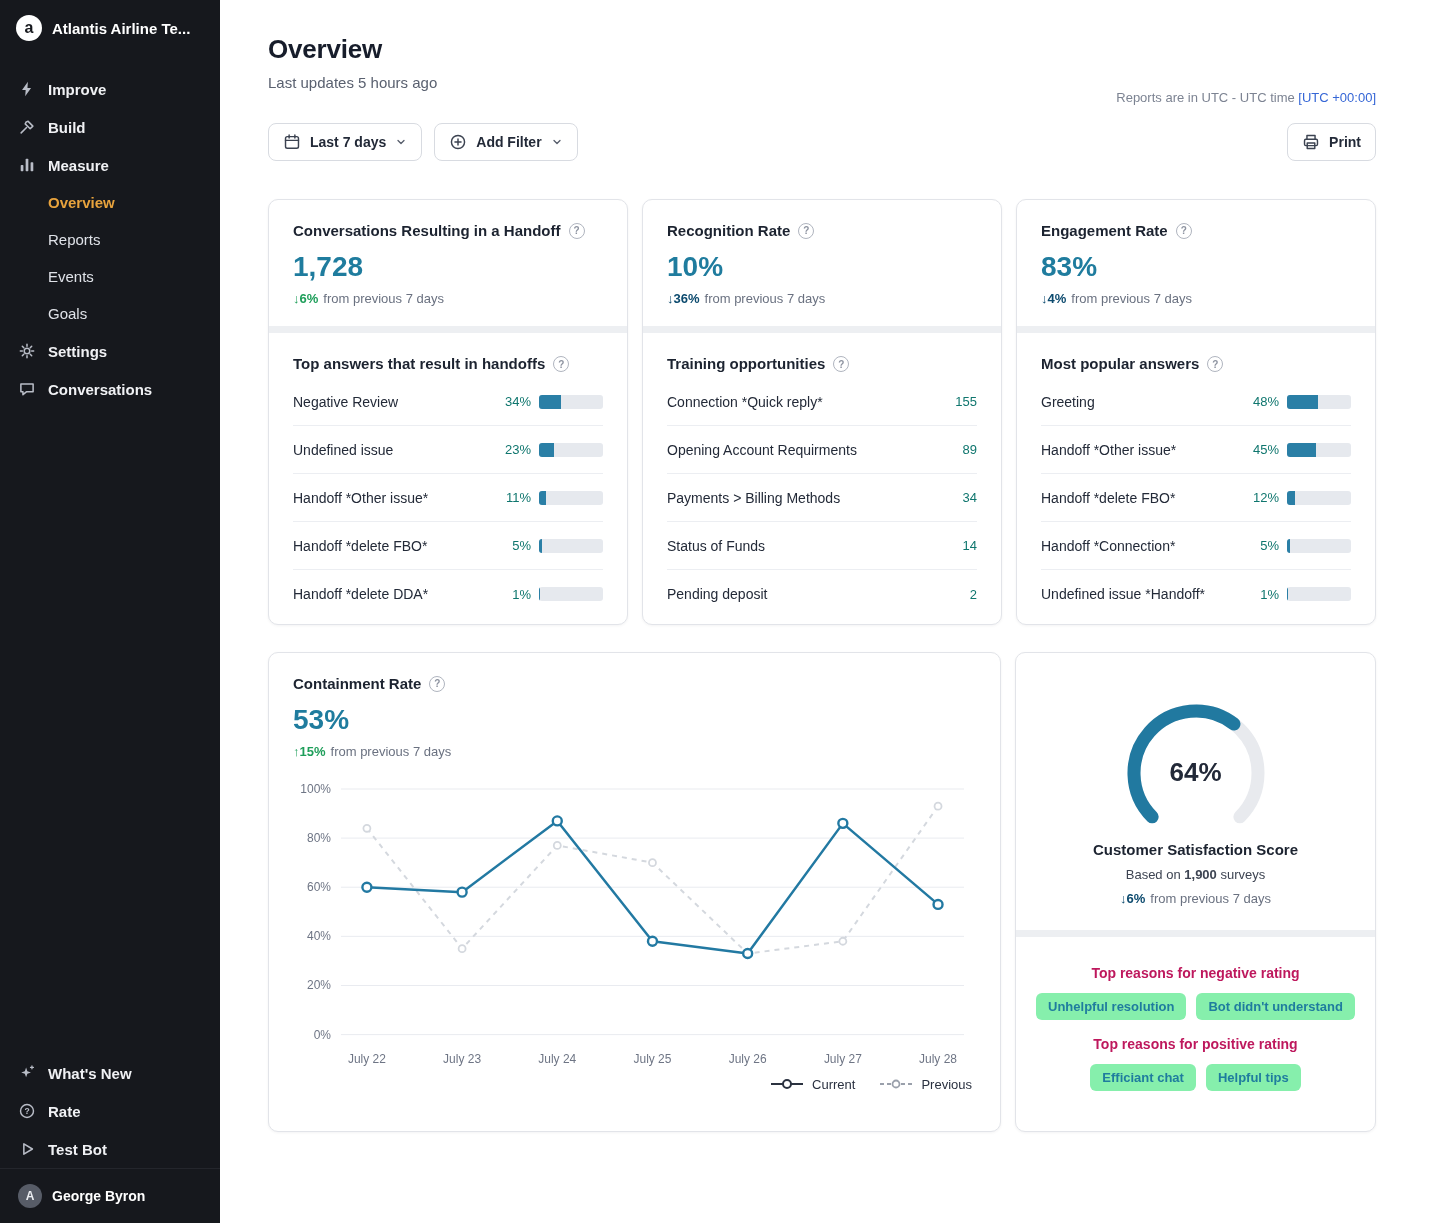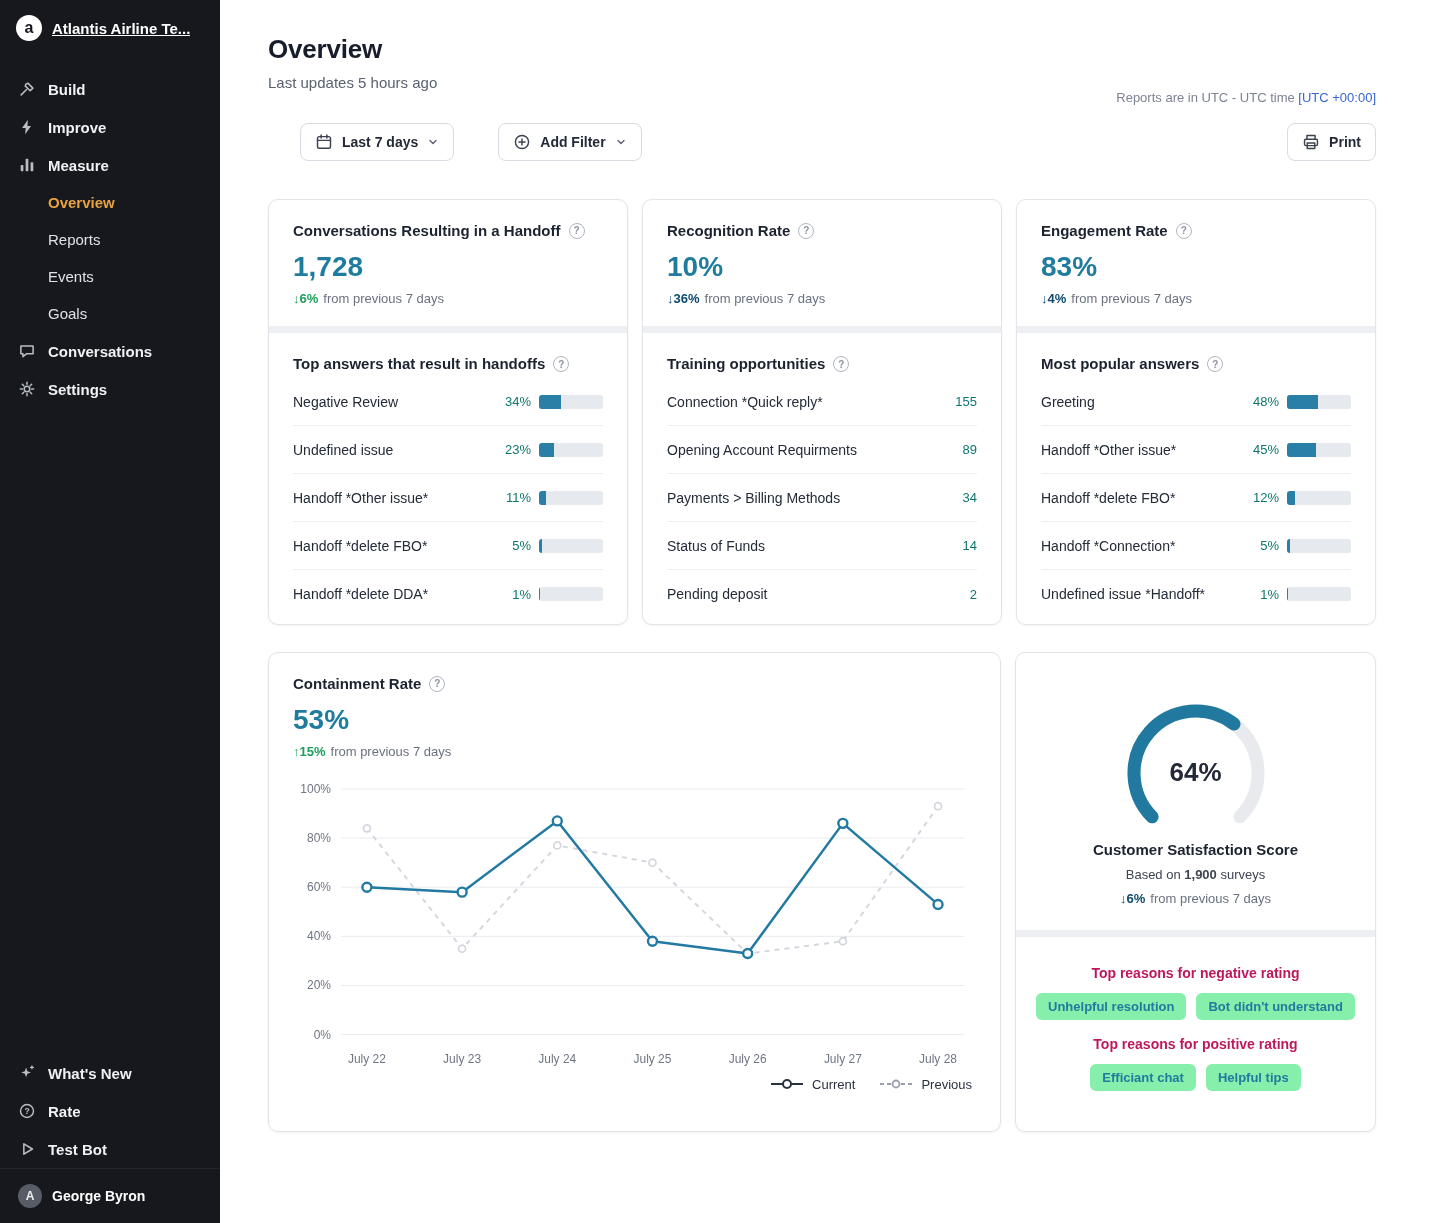--- a/index.html
+++ b/index.html
@@ -24,21 +24,21 @@
     font-size: 15px; font-weight: 700; color:#fff;
     cursor: pointer;
   }
   .logo {
     width:26px; height:26px; min-width:26px; border-radius:50%;
     background:#fff; color:#16181d;
     display:flex; align-items:center; justify-content:center;
     font-weight:800; font-size:16px;
   }
   .logo::after { content:"a"; }
-  .ws-name { white-space: nowrap; overflow: hidden; text-decoration: underline; }
+  .ws-name { white-space: nowrap; overflow: hidden; }
   .nav { padding-top: 14px; }
   .nav-item {
     display:flex; align-items:center; gap:12px;
     padding: 10px 18px;
     font-size: 15px; font-weight: 600; color:#f0f1f4;
     cursor: pointer;
   }
   .icn { width:18px; height:18px; min-width:18px; color:#b9bdc7; display:flex; align-items:center; justify-content:center; }
   .sub {
     padding: 10px 18px 10px 48px;
@@ -71,21 +71,21 @@
   h1 { font-size:26px; font-weight:700; color:#171d2b; letter-spacing:-0.2px; }
   .subtitle { margin-top:9px; font-size:15px; color:#5a6170; }
   .utc { font-size:13px; color:#7c8392; position:relative; top:14px; white-space:nowrap; }
   .utc .link { color:#3566D6; cursor:pointer; }
   .toolbar { display:flex; gap:12px; margin-top:32px; align-items:center; }
   .btn {
     display:inline-flex; align-items:center; gap:9px;
     border:1px solid #d8dbe1; border-radius:8px;
     height:38px; padding:0 14px;
     background:#fff; font-size:14px; font-weight:600; color:#232a38;
-    cursor:pointer; font-family:inherit;margin-left:32px;
+    cursor:pointer; font-family:inherit;
   }
   .btn .icn { color:#3b4250; }
   .chev { color:#565d6b; display:flex; }
   .print-btn { margin-left:auto; }
   
   .grid-top { display:grid; grid-template-columns:repeat(3, 1fr); gap:14px; margin-top:38px; }
   .grid-bottom { display:grid; grid-template-columns:1fr 361px; gap:14px; margin-top:27px; align-items:stretch; }
   .card {
     background:#fff; border:1px solid #e2e4e9; border-radius:10px;
     box-shadow:0 1px 3px rgba(20,24,34,0.05);
@@ -147,65 +147,65 @@
 <body>
 
 <aside class="sidebar">
   <div class="ws">
     <span class="logo"></span>
     <span class="ws-name">Atlantis Airline Te...</span>
   </div>
   <nav class="nav">
     <div class="nav-item">
       <span class="icn">
+        <svg width="18" height="18" viewBox="0 0 20 20" fill="currentColor">
+            <path d="M11 2L4.5 11h4L8 18l6.5-9h-4L11 2z"></path>
+          </svg>
+      </span>
+      <span>Improve</span>
+    </div>
+    <div class="nav-item">
+      <span class="icn">
         <svg width="18" height="18" viewBox="0 0 20 20" fill="none" stroke="currentColor" stroke-width="1.7" stroke-linecap="round" stroke-linejoin="round">
             <path d="M3.5 16.5l6-6"></path>
             <path d="M8 6.5l5.5 5.5 3-3L11 3.5a3.6 3.6 0 0 0-3 3z"></path>
           </svg>
       </span>
       <span>Build</span>
-    </div>
-    <div class="nav-item">
-      <span class="icn">
-        <svg width="18" height="18" viewBox="0 0 20 20" fill="currentColor">
-            <path d="M11 2L4.5 11h4L8 18l6.5-9h-4L11 2z"></path>
-          </svg>
-      </span>
-      <span>Improve</span>
     </div>
     <div class="nav-item">
       <span class="icn">
         <svg width="18" height="18" viewBox="0 0 20 20" fill="currentColor">
             <rect x="3" y="10" width="3" height="7" rx="0.8"></rect>
             <rect x="8.5" y="3" width="3" height="14" rx="0.8"></rect>
             <rect x="14" y="7" width="3" height="10" rx="0.8"></rect>
           </svg>
       </span>
       <span>Measure</span>
     </div>
     <div class="sub active">Overview</div>
     <div class="sub">Reports</div>
     <div class="sub">Events</div>
     <div class="sub">Goals</div>
     <div class="nav-item">
       <span class="icn">
-        <svg width="18" height="18" viewBox="0 0 20 20" fill="none" stroke="currentColor" stroke-width="1.7" stroke-linejoin="round">
-            <path d="M3.2 4.5h13.6v8.6H9.3l-3.8 3.2v-3.2H3.2z"></path>
-          </svg>
-      </span>
-      <span>Conversations</span>
-    </div>
-    <div class="nav-item">
-      <span class="icn">
         <svg width="18" height="18" viewBox="0 0 20 20" fill="none" stroke="currentColor" stroke-width="1.7" stroke-linecap="round">
             <circle cx="10" cy="10" r="3.1"></circle>
             <path d="M10 2.6v2.2M10 15.2v2.2M2.6 10h2.2M15.2 10h2.2M4.8 4.8l1.6 1.6M13.6 13.6l1.6 1.6M15.2 4.8l-1.6 1.6M6.4 13.6l-1.6 1.6"></path>
           </svg>
       </span>
       <span>Settings</span>
+    </div>
+    <div class="nav-item">
+      <span class="icn">
+        <svg width="18" height="18" viewBox="0 0 20 20" fill="none" stroke="currentColor" stroke-width="1.7" stroke-linejoin="round">
+            <path d="M3.2 4.5h13.6v8.6H9.3l-3.8 3.2v-3.2H3.2z"></path>
+          </svg>
+      </span>
+      <span>Conversations</span>
     </div>
   </nav>
   <div class="spacer"></div>
   <nav>
     <div class="nav-item">
       <span class="icn">
         <svg width="18" height="18" viewBox="0 0 20 20">
             <path d="M9 4l1.4 4 4 1.4-4 1.4L9 14.8l-1.4-4-4-1.4 4-1.4z" fill="currentColor"></path>
             <path d="M15.5 2.2v3.2M13.9 3.8h3.2" stroke="currentColor" stroke-width="1.4" stroke-linecap="round" fill="none"></path>
           </svg>

